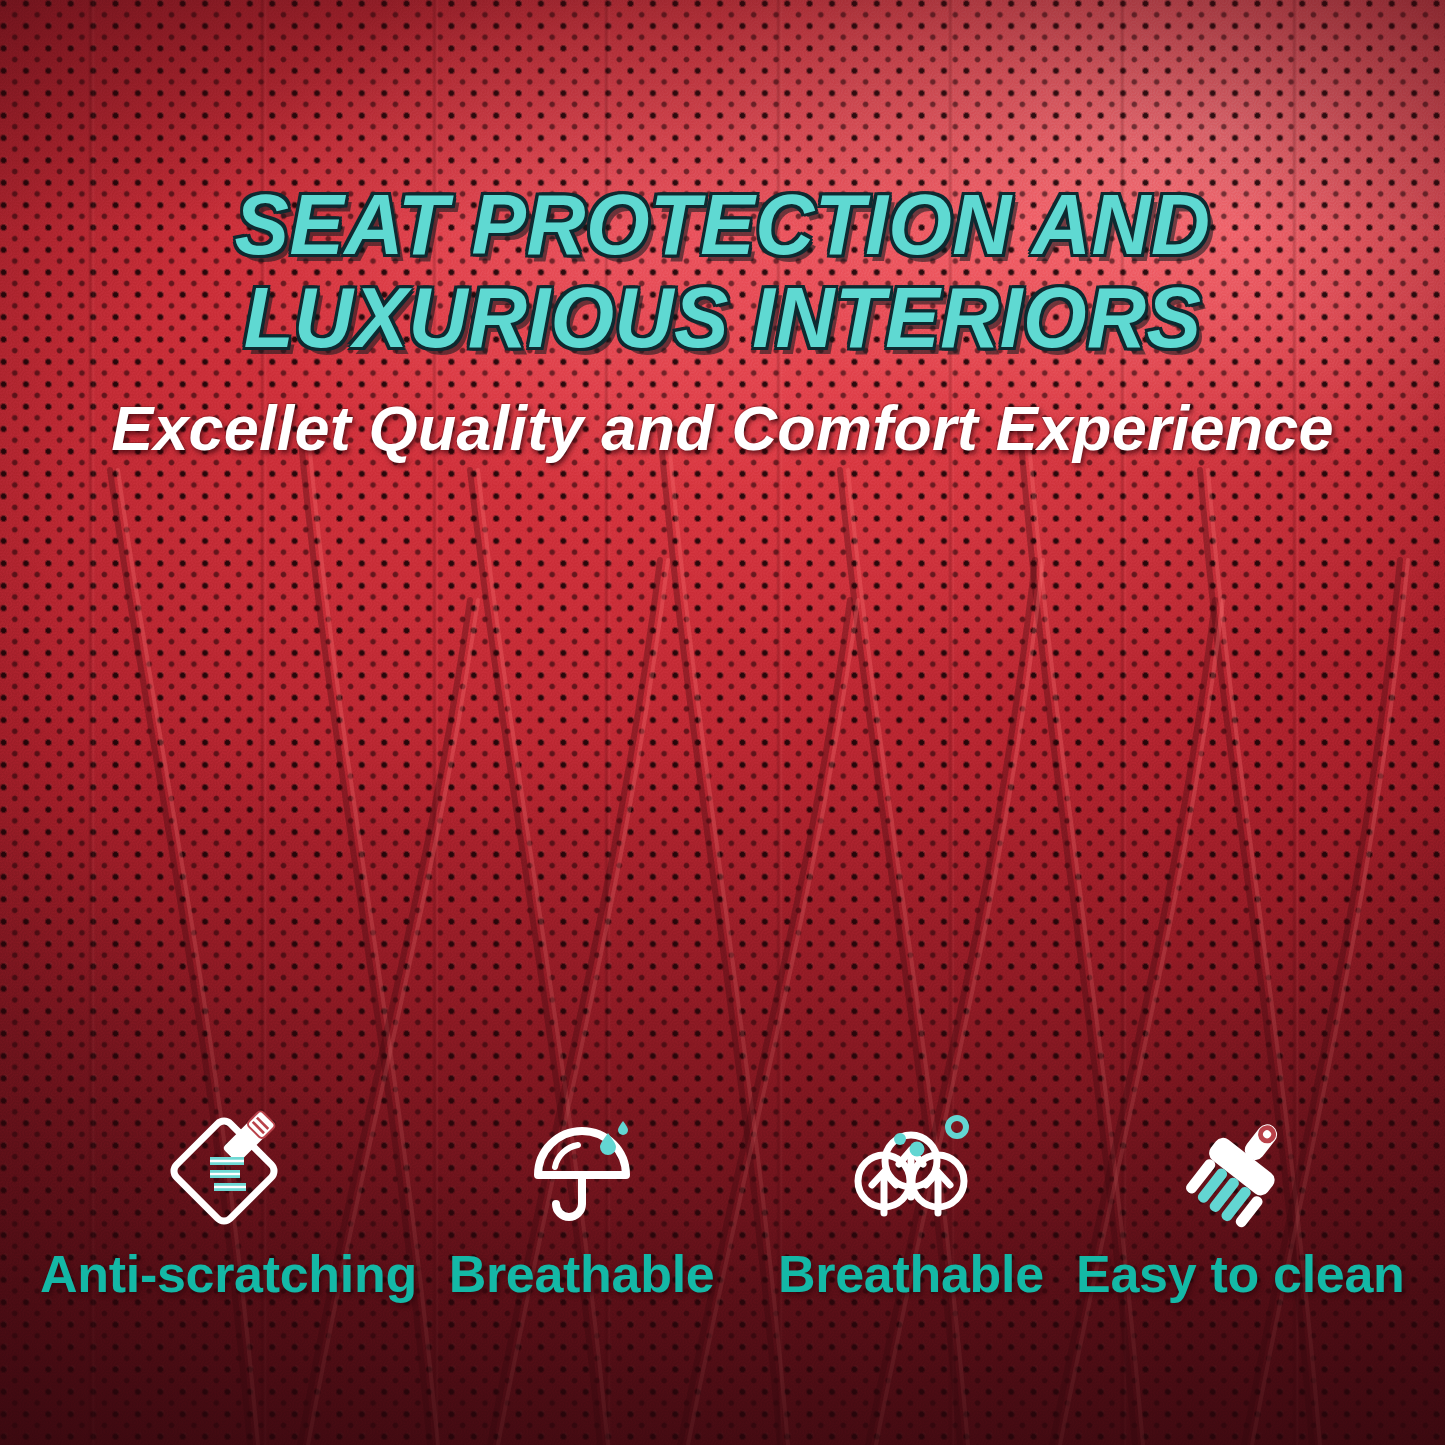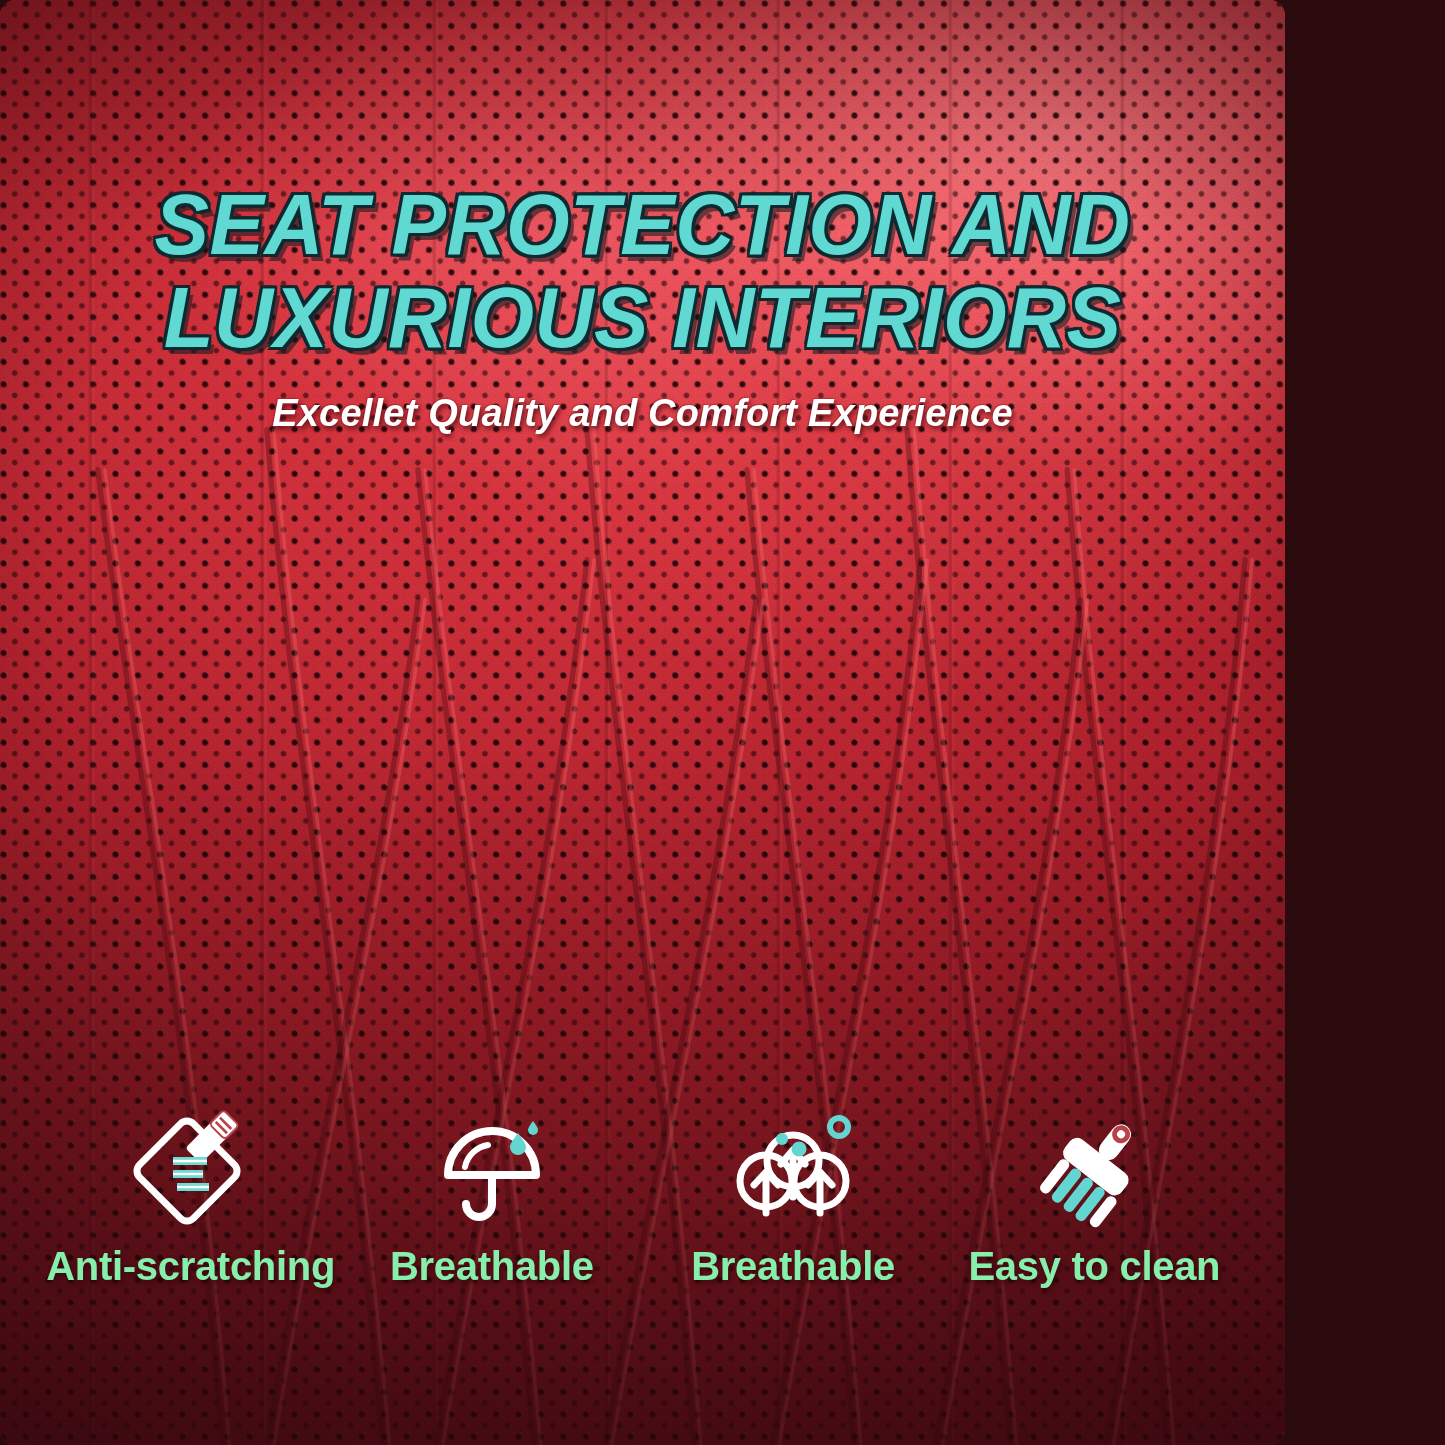--- a/index.html
+++ b/index.html
@@ -1,25 +1,24 @@
 <!DOCTYPE html>
 <html><head>
 <meta charset="utf-8">
 <title>Seat Protection Product Banner</title>
 <style>
   html,body{margin:0;padding:0;background:#2b0a0e;}
   *{box-sizing:border-box;}
 
   .stage{
     position:relative;
-    width:1285px;height:1445px;
+    width:1445px;height:1445px;
     overflow:hidden;
     font-family:"Liberation Sans", sans-serif;
     background:#8e1a22;
-    border-radius:16px;
   }
 
   
   .bg-base{
     position:absolute;inset:0;
     background:
       radial-gradient(ellipse 80% 60% at 74% 12%, #ee4a52 0%, rgba(238,74,82,0) 62%),
       radial-gradient(ellipse 70% 55% at 30% 22%, #d8353f 0%, rgba(216,53,63,0) 65%),
       radial-gradient(ellipse 120% 90% at 50% 30%, #cf2f3a 0%, #a81f2a 48%, #7d1620 78%, #5e0f18 100%),
       linear-gradient(180deg, #8a1a22 0%, #c32b35 22%, #bb2832 46%, #8d1a23 72%, #661119 90%, #55101a 100%);
@@ -117,21 +116,21 @@
   }
   .headline .line + .line{ margin-top:8px; }
 
   .subheadline{
     position:absolute;
     left:0;right:0;
     top:392px;
     text-align:center;
     padding:0 60px;
     color:#ffffff;
-    font-size:38px;
+    font-size:63px;
     font-weight:bold;
     font-style:italic;
     letter-spacing:.2px;
     text-shadow:
       2px 3px 5px rgba(50,4,10,.70),
       -1px -1px 0 rgba(120,20,26,.35);
   }
 
   
   .features{
@@ -151,22 +150,22 @@
   }
   .feature .ico{
     height:122px;
     display:flex;
     align-items:center;
     justify-content:center;
   }
   .feature .ico svg{ display:block; }
   .feature .cap{
     margin-top:14px;
-    color:#86efac;
-    font-size:40px;
+    color:#14b8a6;
+    font-size:52px;
     font-weight:bold;
     letter-spacing:-.3px;
     white-space:nowrap;
     text-shadow:2px 3px 5px rgba(45,4,10,.65);
   }
 </style>
 </head>
 <body>
 
 <div class="stage">

